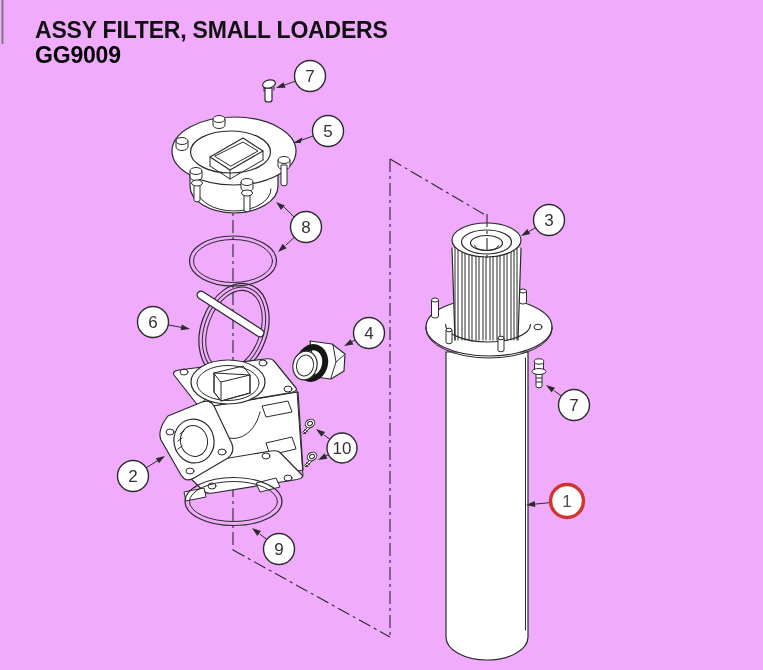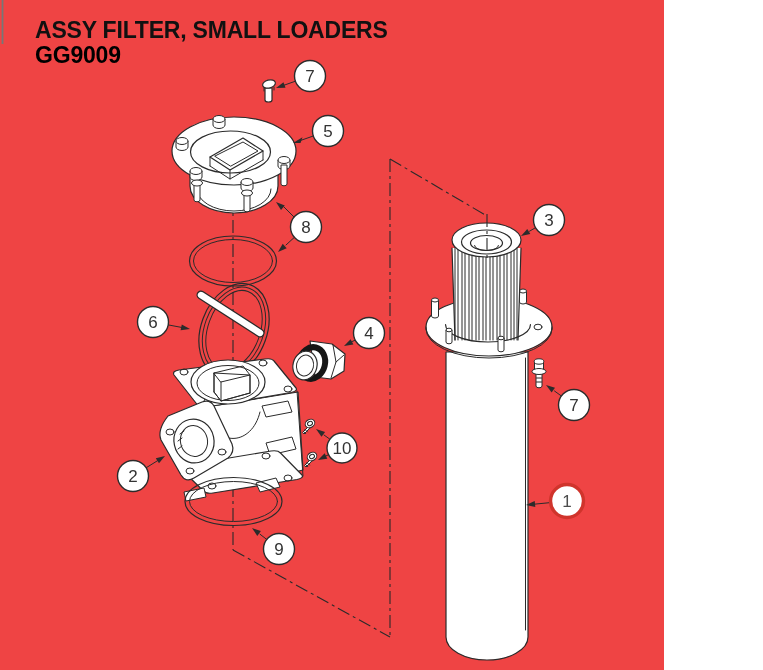--- a/index.html
+++ b/index.html
@@ -1,16 +1,16 @@
 <!DOCTYPE html>
 <html><head>
 <meta charset="utf-8">
 <style>
   html,body{margin:0;padding:0;background:#ffffff;}
-  .page{position:relative;width:664px;height:670px;background:#ef4444;overflow:hidden;
+  .page{position:relative;width:763px;height:670px;background:#f0abfc;overflow:hidden;
         font-family:"Liberation Sans",sans-serif;}
   svg{display:block}
   .ln{stroke:#2b2b2b;stroke-width:1.2;fill:none;stroke-linecap:round;stroke-linejoin:round;}
   .lnt{stroke:#2b2b2b;stroke-width:1;fill:none;stroke-linecap:round;stroke-linejoin:round;}
   .wf{fill:#ffffff;stroke:#2b2b2b;stroke-width:1.2;stroke-linejoin:round;}
   .wft{fill:#ffffff;stroke:#2b2b2b;stroke-width:1;stroke-linejoin:round;}
   .dash{stroke:#2b2b2b;stroke-width:1.1;fill:none;stroke-dasharray:13 4 3 4;}
   .balloon{fill:#ffffff;stroke:#2b2b2b;stroke-width:1.4;}
   .balloon-red{fill:#ffffff;stroke-width:3.4;}
   .bnum{font:400 17px "Liberation Sans",sans-serif;fill:#333333;text-anchor:middle;}

